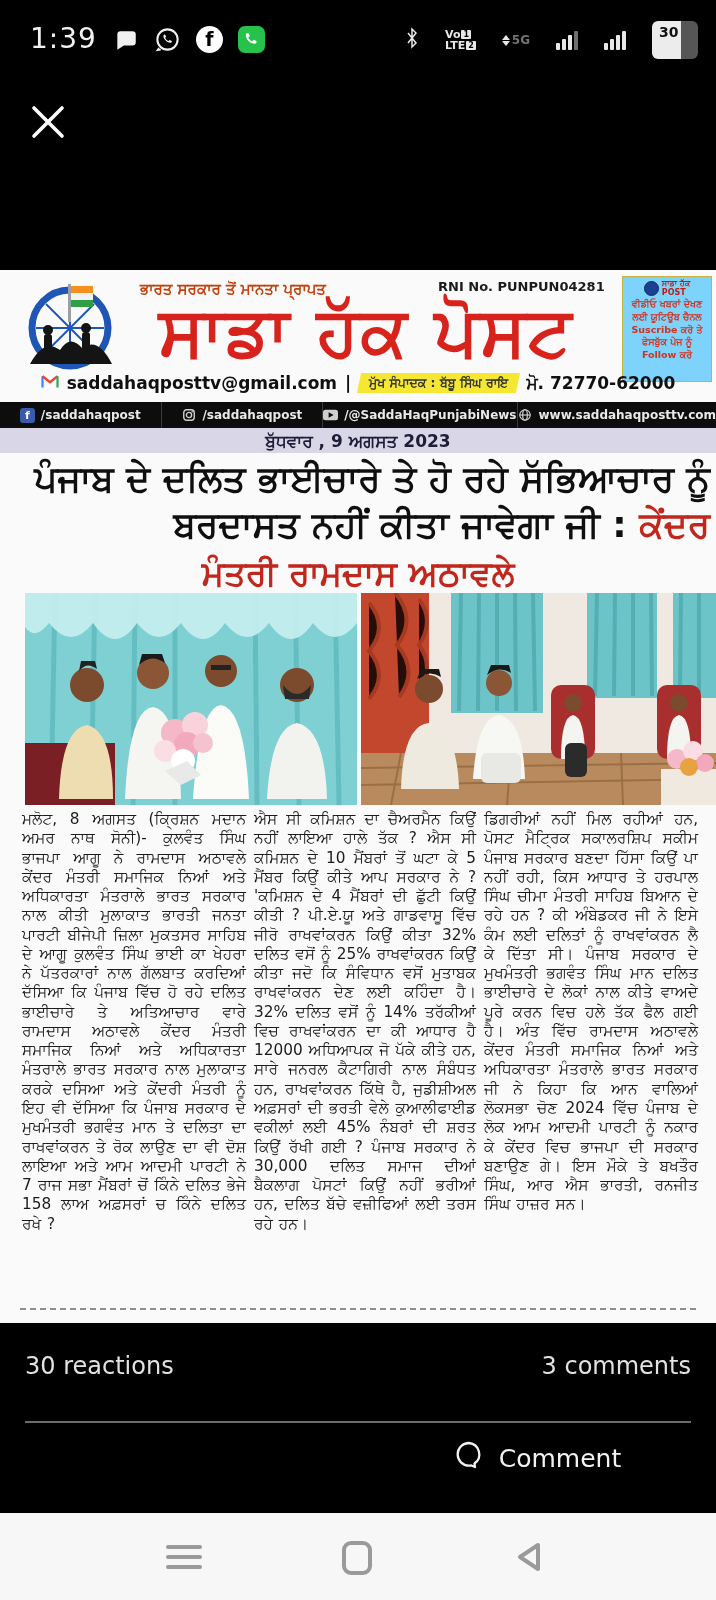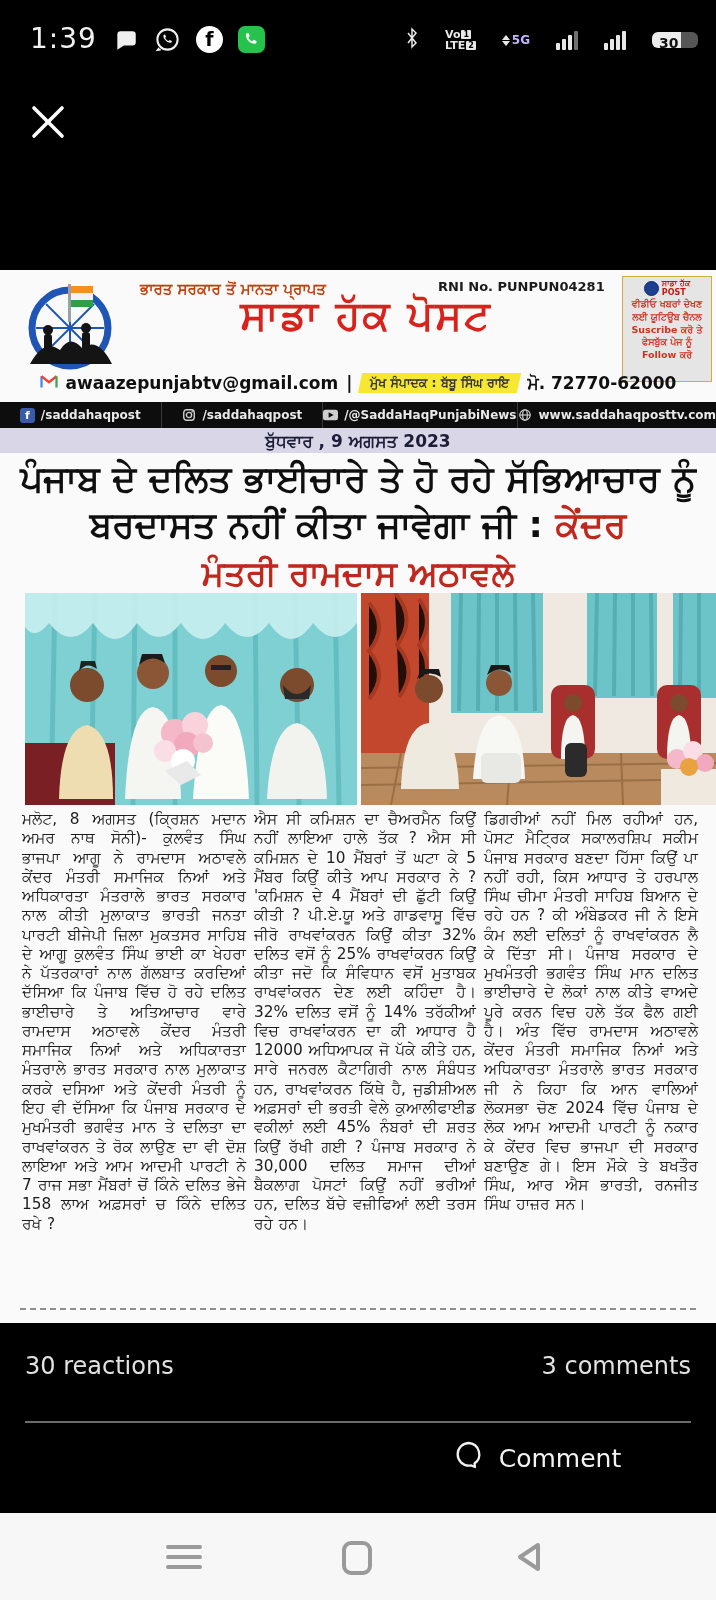--- a/index.html
+++ b/index.html
@@ -12,62 +12,62 @@
   .sb-left-icons{left:112px;top:26px;display:flex;gap:15px;align-items:center;}
   .sb-left-icons .ic{width:27px;height:27px;display:flex;align-items:center;justify-content:center;}
   .phone-chip{background:#27c24c;border-radius:7px;}
   .fb-chip{background:#fff;border-radius:50%;color:#000;font-weight:bold;font-size:19px;line-height:27px;text-align:center;}
   .sb-right{right:18px;top:22px;display:flex;gap:26px;align-items:center;height:36px;}
   .volte{display:flex;flex-direction:column;line-height:11px;color:#e8e8e8;font-size:11px;font-weight:bold;}
   .volte .row{display:flex;align-items:center;gap:1px;}
   .simbox{display:inline-block;background:#e8e8e8;color:#000;font-size:8px;line-height:9px;
           padding:0 2px;border-radius:1px;font-weight:bold;}
   .fiveg-stack{display:flex;flex-direction:column;align-items:flex-start;gap:1px;}
-  .fiveg-row{display:flex;align-items:flex-end;gap:2px;color:#c4b5fd;font-size:12px;font-weight:bold;line-height:12px;}
+  .fiveg-row{display:flex;align-items:flex-end;gap:2px;color:#737373;font-size:12px;font-weight:bold;line-height:12px;}
   .arr{width:0;height:0;border-left:4px solid transparent;border-right:4px solid transparent;}
   .arr.up{border-bottom:5px solid #e8e8e8;}
   .arr.dn{border-top:5px solid #e8e8e8;}
   .bars{display:flex;align-items:flex-end;gap:2px;height:20px;}
   .bars i{display:block;width:4px;background:#e8e8e8;border-radius:1px;}
   .bars i.dim{background:#6f6f6f;}
-  .battery{position:relative;width:46px;height:16px;border-radius:6px;overflow:hidden;
+  .battery{position:relative;width:46px;height:38px;border-radius:6px;overflow:hidden;
            background:linear-gradient(to right,#ececec 0 64%,#565656 64% 100%);}
   .battery span{position:absolute;left:7px;top:3px;font-size:14px;font-weight:bold;color:#111;}
 
   
   .close-btn{left:26px;top:100px;width:44px;height:44px;cursor:pointer;}
 
   
   .paper{left:0;top:270px;width:716px;height:1053px;background:#fbfafa;}
   .accred{left:140px;top:10px;font-size:15px;font-weight:bold;color:#c2410c;}
   .rni{left:438px;top:9px;font-size:13px;font-weight:bold;color:#1b1b1b;}
-  .masthead{left:118px;top:22px;width:496px;text-align:center;font-size:40px;font-weight:bold;
+  .masthead{left:118px;top:22px;width:496px;text-align:center;font-size:68px;font-weight:bold;
             color:#d8231c;letter-spacing:2px;white-space:nowrap;}
-  .promo{left:622px;top:6px;width:90px;height:106px;background:#e5e5e5;border:1px solid #c9b23a;
+  .promo{left:622px;top:6px;width:90px;height:106px;background:#7dd3fc;border:1px solid #c9b23a;
          box-sizing:border-box;text-align:center;padding-top:2px;}
   .promo .brandrow{display:flex;align-items:center;justify-content:center;gap:3px;}
   .promo .brandcircle{width:13px;height:13px;border-radius:50%;background:#1c3f8f;border:1px solid #0a2a6e;}
   .promo .brandtxt{font-size:8px;font-weight:bold;color:#c21a12;line-height:9px;text-align:left;}
   .promo .ptext{font-size:9.5px;font-weight:bold;color:#d03320;line-height:1.35;padding:1px 2px;}
   .contact{left:0;top:103px;width:716px;display:flex;align-items:center;justify-content:center;gap:8px;}
   .contact .email{font-size:17px;font-weight:bold;color:#101010;}
   .contact .sep{font-size:17px;font-weight:bold;color:#101010;}
   .editor-chip{background:#f6e732;color:#333;font-size:12.5px;font-weight:bold;padding:2px 10px;
                transform:skewX(-12deg);}
   .editor-chip>span{display:inline-block;transform:skewX(12deg);}
   .contact .phone{font-size:17px;font-weight:bold;color:#101010;}
   .socialbar{left:0;top:132px;width:716px;height:26px;background:#0d0d0d;display:flex;align-items:center;}
   .socialbar .cell{flex:1;display:flex;align-items:center;justify-content:center;gap:6px;
                    color:#e9e9e9;font-size:12px;font-weight:bold;height:100%;}
   .socialbar .cell+.cell{border-left:1px solid #3a3a3a;}
   .mini{width:15px;height:15px;display:flex;align-items:center;justify-content:center;}
   .fb-mini{background:#3a5ba9;border-radius:3px;color:#fff;font-size:11px;font-weight:bold;line-height:15px;}
   .datebar{left:0;top:158px;width:716px;height:25px;background:#d9d7e7;display:flex;align-items:center;justify-content:center;}
   .datebar span{font-size:17px;font-weight:bold;color:#1d1d38;}
-  .headline{left:6px;top:186px;width:704px;font-size:36px;font-weight:bold;line-height:1.28;color:#0f0f0f;text-align:center;}
+  .headline{left:6px;top:186px;width:704px;font-size:36px;font-weight:bold;line-height:1.28;color:#0f0f0f;text-align:right;}
   .headline .red{color:#c0281e;}
   .headline2{left:0;top:283px;width:716px;text-align:center;font-size:34px;font-weight:bold;color:#c0281e;}
   .photos{left:25px;top:323px;width:691px;height:212px;display:flex;gap:4px;}
   .photos svg{display:block;}
 
   .article-col{top:810px;font-size:15.3px;line-height:1.26;text-align:justify;color:#1b1b1b;
                font-weight:500;word-spacing:1px;position:absolute;}
   .col1{left:22px;width:224px;}
   .col2{left:254px;width:222px;}
   .col3{left:484px;width:214px;}
@@ -208,21 +208,21 @@
     </div>
 
     <div class="abs contact">
       <span>
         <svg width="18" height="15" viewBox="0 0 24 20" fill="none" stroke-width="3">
           <polyline points="2,18 2,3" stroke="#4285f4"></polyline>
           <polyline points="2,3 12,11 22,3" stroke="#ea4335"></polyline>
           <polyline points="22,3 22,18" stroke="#34a853"></polyline>
         </svg>
       </span>
-      <span class="email">awaazepunjabtv@gmail.com</span>
+      <span class="email">saddahaqposttv@gmail.com</span>
       <span class="sep">|</span>
       <span class="editor-chip"><span>ਮੁੱਖ ਸੰਪਾਦਕ : ਬੱਬੂ ਸਿੰਘ ਰਾਇ</span></span>
       <span class="phone">ਮੋ. 72770-62000</span>
     </div>
 
     <div class="abs socialbar">
       <span class="cell">
         <span class="mini fb-mini">f</span>
         <span>/saddahaqpost</span>
       </span>

